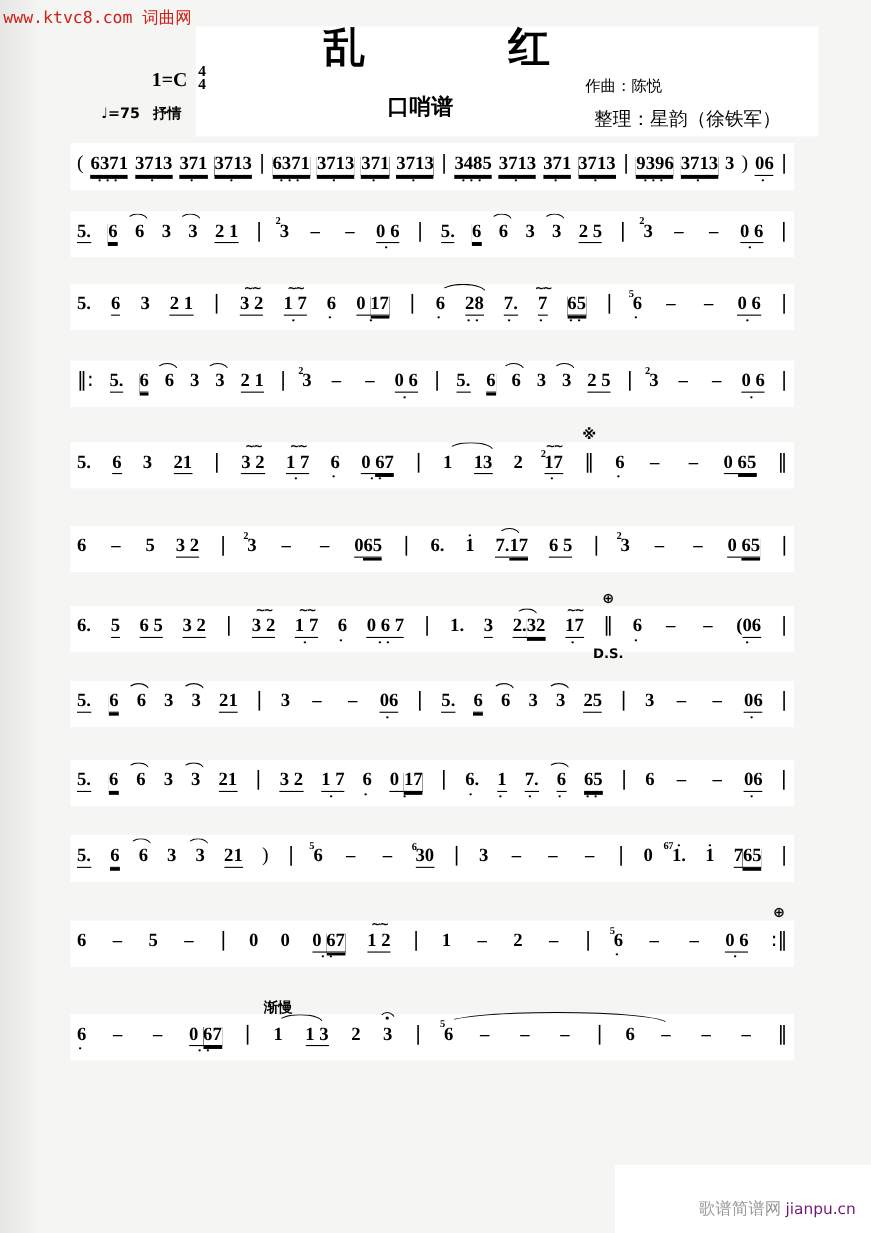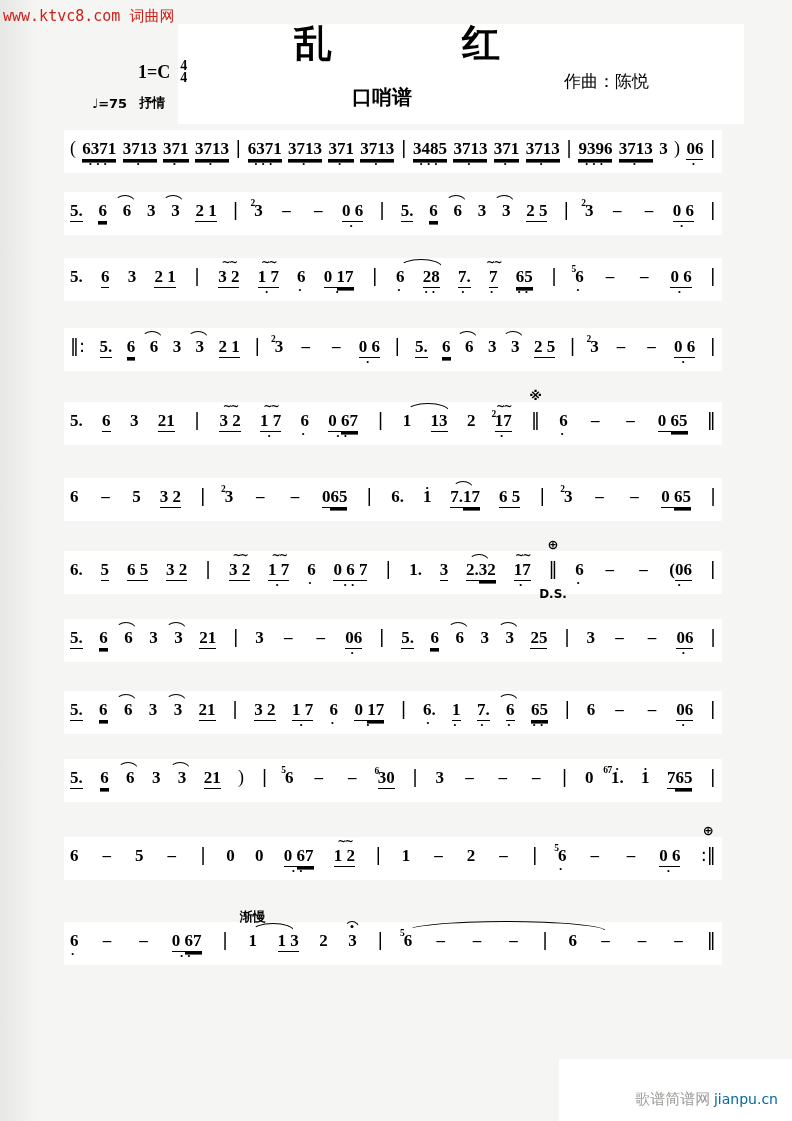--- a/index.html
+++ b/index.html
@@ -13,25 +13,25 @@
   .wm-top{position:absolute;left:3px;top:7px;font-family:"DejaVu Sans Mono",monospace;
           font-size:15px;color:#cc2018;white-space:nowrap;}
   .title-ch{position:absolute;top:24px;font-size:38px;font-weight:700;line-height:1;}
   .title-left{left:294px;} .title-right{left:462px;}
   .keyrow{position:absolute;left:92px;top:60px;display:flex;align-items:center;gap:10px;margin-left:46px;}
   .keysig{font-size:18px;font-weight:700;}
   .frac{display:flex;flex-direction:column;align-items:center;font-size:14px;font-weight:700;line-height:12px;}
   .temporow{position:absolute;left:92px;top:94px;display:flex;gap:12px;align-items:center;
             font-family:"DejaVu Sans",sans-serif;font-size:13px;font-weight:700;}
   .subtitle{position:absolute;left:352px;top:84px;font-size:20px;font-weight:700;}
-  .credit1{position:absolute;left:564px;top:70px;font-size:17px;}
+  .credit1{position:absolute;left:532px;top:70px;font-size:14px;}
   .credit2{position:absolute;left:540px;top:97px;font-size:17px;}
   .footer{position:absolute;right:14px;bottom:12px;font-size:15px;white-space:nowrap;}
   .footer .site{color:#9a9a98;}
-  .footer .url{color:#0369a1;font-family:"DejaVu Sans",sans-serif;font-size:14px;}
+  .footer .url{color:#701a75;font-family:"DejaVu Sans",sans-serif;font-size:14px;}
 
   
   .line{position:absolute;left:64px;width:658px;background:#fff;display:flex;
         justify-content:space-between;align-items:baseline;padding:9px 6px 13px;box-sizing:border-box;}
   .tok{position:relative;font-size:17px;font-weight:700;line-height:1.05;white-space:nowrap;}
   .tok.bar{font-family:"DejaVu Sans",sans-serif;font-weight:400;font-size:18px;}
   .tok.dash{min-width:16px;text-align:center;}
   .tok.paren{font-weight:400;font-size:18px;}
   .sg{display:inline-block;line-height:1.05;}
   .u1{border-bottom:1.6px solid #000;padding-bottom:1px;}
@@ -79,20 +79,21 @@
     </span>
   </div>
 
   <div class="temporow">
     <span>♩=75</span>
     <span>抒情</span>
   </div>
 
   <div class="subtitle">口哨谱</div>
   <div class="credit1">作曲：陈悦</div>
+  <div class="credit2">整理：星韵（徐铁军）</div>
 
   <div id="score">
       <div class="line" style="top: 130px;">
         <span class="tok paren"><span class="sg">(</span></span>
         <span class="tok note"><span class="sg u2">6371</span><span class="dotsb">···</span></span>
         <span class="tok note"><span class="sg u2">3713</span><span class="dotsb">·</span></span>
         <span class="tok note"><span class="sg u2">371</span><span class="dotsb">·</span></span>
         <span class="tok note"><span class="sg u2">3713</span><span class="dotsb">·</span></span>
         <span class="tok bar"><span class="sg">|</span></span>
         <span class="tok note"><span class="sg u2">6371</span><span class="dotsb">···</span></span>

